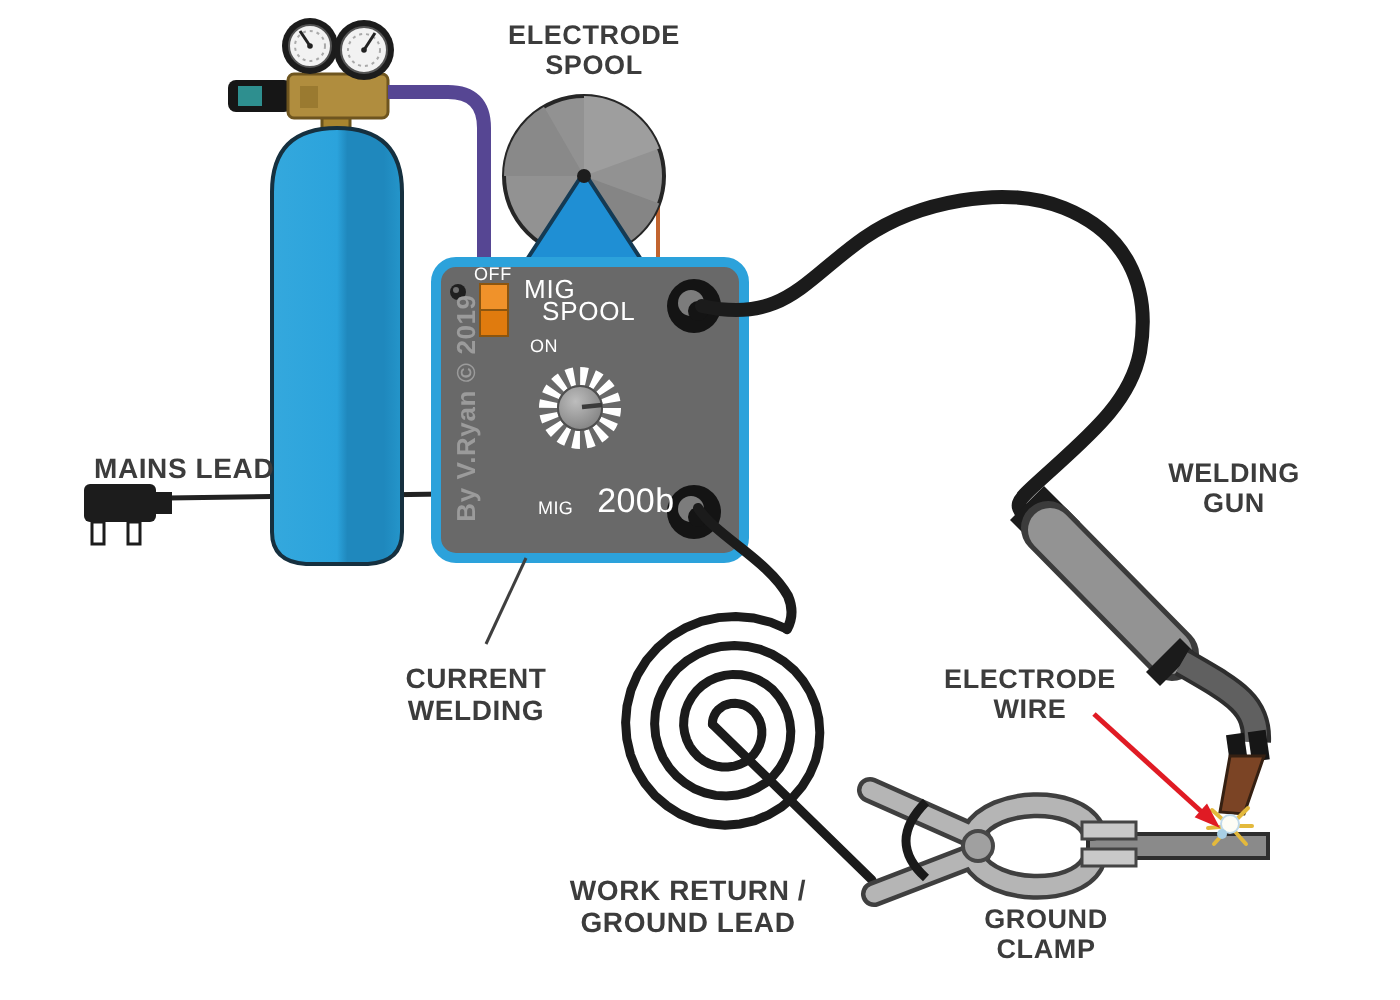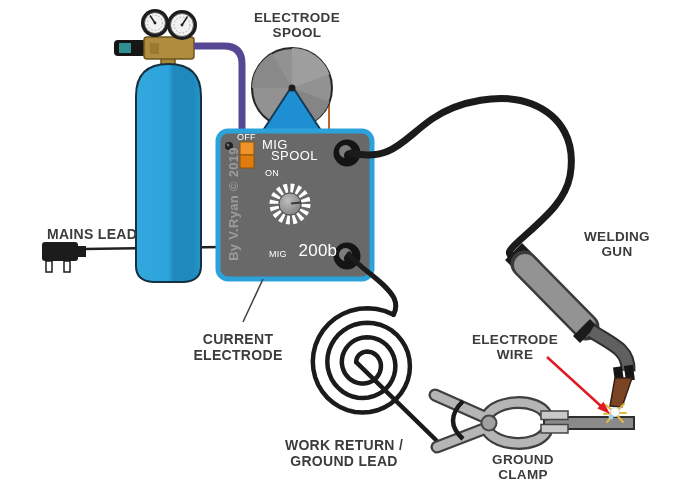--- a/index.html
+++ b/index.html
@@ -173,21 +173,21 @@
   <g>
     <line x1="547" y1="357" x2="602" y2="407" stroke="#E01B24" stroke-width="2.5"></line>
     <path d="M610,414 L597.3,408.6 L603.5,401.8 Z" fill="#E01B24"></path>
   </g>
 </svg>
 
 <div class="lbl bold ctr" style="left:297px;top:10px;">ELECTRODE
 SPOOL</div>
 <div class="lbl reg" style="left:47px;top:227px;">MAINS LEAD</div>
 <div class="lbl reg ctr" style="left:238px;top:332px;">CURRENT
-ELECTRODE</div>
+WELDING</div>
 <div class="lbl bold ctr" style="left:617px;top:229px;">WELDING
 GUN</div>
 <div class="lbl bold ctr" style="left:515px;top:332px;">ELECTRODE
 WIRE</div>
 <div class="lbl bold ctr" style="left:523px;top:452px;">GROUND
 CLAMP</div>
 <div class="lbl reg ctr" style="left:344px;top:438px;">WORK RETURN /
 GROUND LEAD</div>
 
 <div class="wtext" id="t-off">OFF</div>

